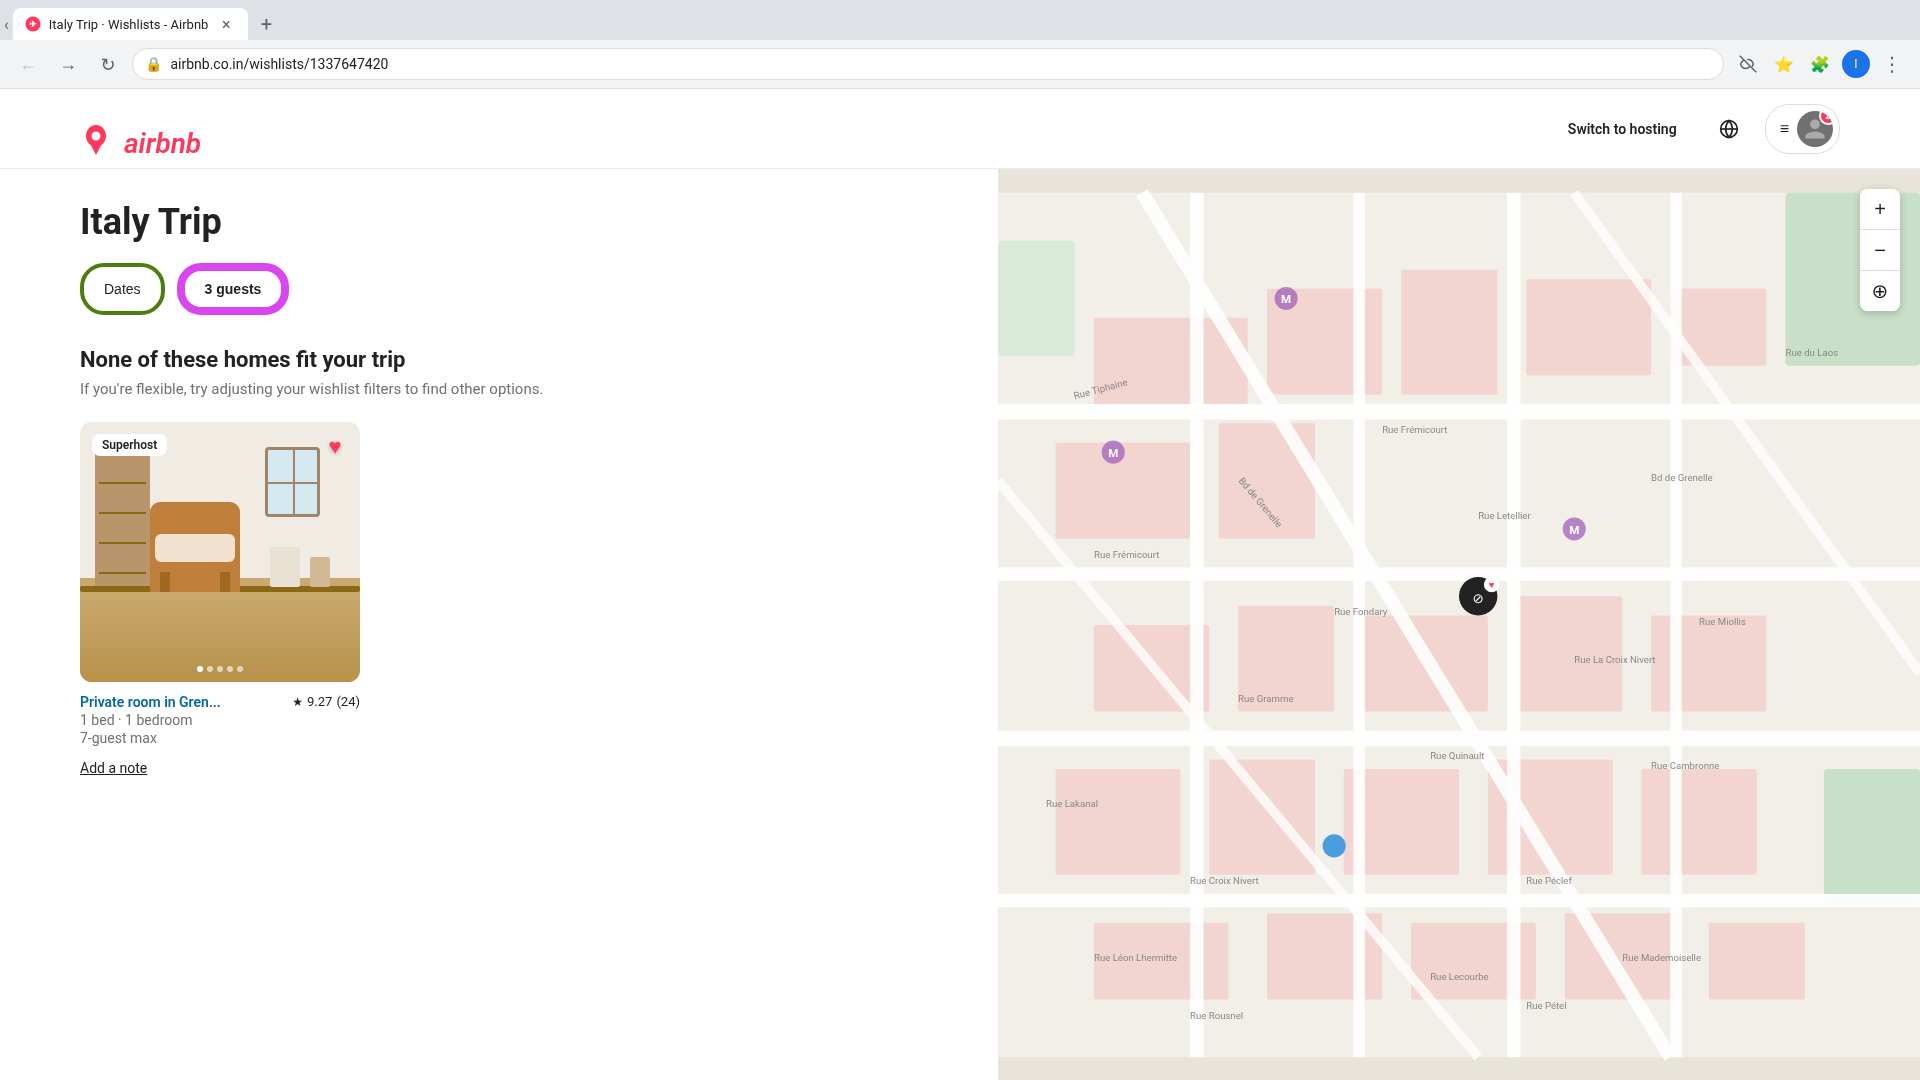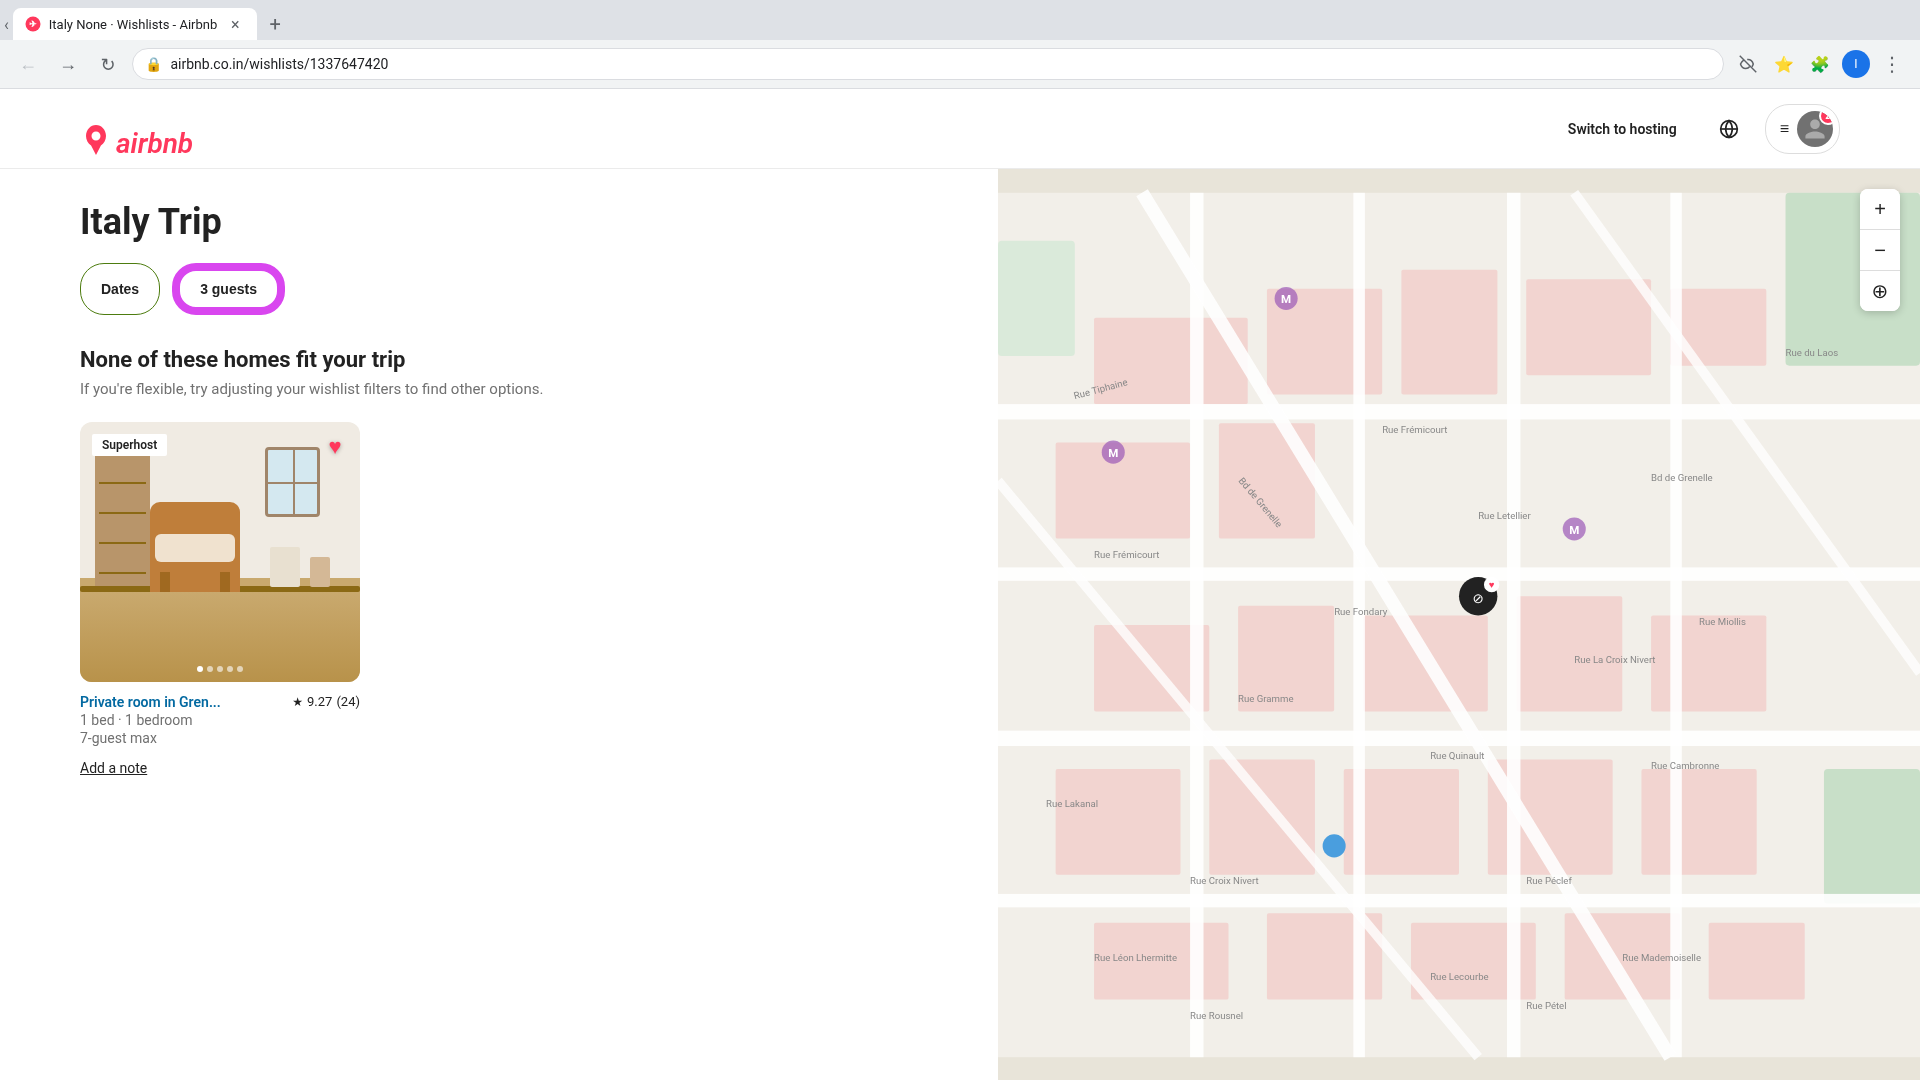--- a/index.html
+++ b/index.html
@@ -23,53 +23,53 @@
     .address-text { font-size: 14px; color: #202124; flex: 1; }
     .browser-actions { display: flex; align-items: center; gap: 4px; }
     .browser-action-btn { width: 32px; height: 32px; display: flex; align-items: center; justify-content: center; border-radius: 50%; cursor: pointer; color: #5f6368; font-size: 16px; }
     .profile-icon { background: #1a73e8; color: white; border-radius: 50%; width: 28px; height: 28px; font-size: 12px; display: flex; align-items: center; justify-content: center; }
 
     
     .page { display: flex; flex-direction: column; height: calc(1080px - 88px); }
 
     
     .header { display: flex; align-items: center; justify-content: space-between; padding: 16px 80px; border-bottom: 1px solid #ebebeb; height: 80px; }
-    .logo { display: flex; align-items: center; gap: 4px; cursor: pointer; margin-top: 30px; }
+    .logo { display: flex; align-items: center; gap: 12px; cursor: pointer; margin-top: 30px; }
     .logo-icon { color: #FF385C; font-size: 32px; }
     .logo-text { color: #FF385C; font-size: 28px; font-weight: 600; font-style: italic; }
     .header-right { display: flex; align-items: center; gap: 16px; }
     .switch-hosting { font-size: 14px; font-weight: 600; color: #222; padding: 12px 16px; border-radius: 24px; cursor: pointer; white-space: nowrap; }
     .globe-btn { width: 40px; height: 40px; display: flex; align-items: center; justify-content: center; border-radius: 50%; cursor: pointer; color: #222; font-size: 18px; }
     .menu-profile { display: flex; align-items: center; gap: 8px; border: 1px solid #ddd; border-radius: 24px; padding: 6px 6px 6px 14px; cursor: pointer; }
     .hamburger-icon { font-size: 16px; color: #222; }
     .user-avatar { width: 36px; height: 36px; border-radius: 50%; background: #717171; display: flex; align-items: center; justify-content: center; overflow: hidden; position: relative; }
     .notification-badge { position: absolute; top: -4px; right: -4px; background: #FF385C; color: white; border-radius: 50%; width: 18px; height: 18px; font-size: 10px; font-weight: 700; display: flex; align-items: center; justify-content: center; border: 2px solid white; }
 
     
     .main-content { display: flex; flex: 1; overflow: hidden; gap: 38px; }
 
     
     .left-panel { width: 960px; padding: 32px 80px; overflow-y: auto; }
     .page-title { font-size: 36px; font-weight: 700; color: #222; margin-bottom: 20px; }
     .filter-bar { display: flex; gap: 12px; margin-bottom: 32px; }
-    .filter-btn { border: 1px solid #4d7c0f; border-radius: 24px; padding: 10px 20px; font-size: 14px; font-weight: 700; color: #222; background: white; cursor: pointer; white-space: nowrap; }
+    .filter-btn { border: 4px solid #4d7c0f; border-radius: 24px; padding: 10px 20px; font-size: 14px; font-weight: 400; color: #222; background: white; cursor: pointer; white-space: nowrap; }
     .filter-btn.active { border: 8px solid #d946ef; font-weight: 600; }
 
     .no-fit-heading { font-size: 22px; font-weight: 700; color: #222; margin-bottom: 8px; }
     .no-fit-desc { font-size: 15px; color: #717171; margin-bottom: 24px; }
 
     
     .property-card { width: 280px; border-radius: 12px; overflow: visible; cursor: pointer; }
     .card-image-wrapper { position: relative; border-radius: 12px; overflow: hidden; height: 260px; }
     .room-scene { width: 100%; height: 100%; position: relative; overflow: hidden; }
     
     .room-wall { position: absolute; top: 0; left: 0; right: 0; height: 60%; background: #f0ebe3; }
     .room-floor { position: absolute; bottom: 0; left: 0; right: 0; height: 40%; background: #c9a96e; }
 
-    .superhost-badge { position: absolute; top: 12px; left: 12px; background: white; border-radius: 2px; padding: 4px 10px; font-size: 12px; font-weight: 600; color: #222; }
+    .superhost-badge { position: absolute; top: 12px; left: 12px; background: white; border-radius: 8px; padding: 4px 10px; font-size: 12px; font-weight: 600; color: #222; }
     .favorite-btn { position: absolute; top: 10px; right: 10px; width: 30px; height: 30px; display: flex; align-items: center; justify-content: center; cursor: pointer; }
     .heart-icon { color: #FF385C; font-size: 22px; filter: drop-shadow(0 1px 2px rgba(0,0,0,0.3)); }
     .card-dots { position: absolute; bottom: 10px; left: 50%; transform: translateX(-50%); display: flex; gap: 4px; }
     .card-dot { width: 6px; height: 6px; border-radius: 50%; background: white; opacity: 0.6; }
     .card-dot.active { opacity: 1; }
 
     .card-info { padding: 12px 0; }
     .card-title-row { display: flex; justify-content: space-between; align-items: flex-start; margin-bottom: 2px; }
     .card-title { font-size: 14px; font-weight: 600; color: #0369a1; }
     .card-rating { display: flex; align-items: center; gap: 4px; font-size: 13px; color: #222; }
@@ -96,21 +96,21 @@
 <div class="browser-chrome">
   <div class="browser-tab-bar">
     <div class="tab-scroll-btn">‹</div>
     <div class="browser-tab">
       <div class="browser-tab-favicon">
         <svg width="16" height="16" viewBox="0 0 32 32">
             <circle cx="16" cy="16" r="15" fill="#FF385C"></circle>
             <text x="16" y="21" text-anchor="middle" fill="white" font-size="18" font-weight="bold">✈</text>
           </svg>
       </div>
-      <span class="browser-tab-title">Italy None · Wishlists - Airbnb</span>
+      <span class="browser-tab-title">Italy Trip · Wishlists - Airbnb</span>
       <div class="browser-tab-close">×</div>
     </div>
     <div class="browser-tab-new">+</div>
   </div>
   <div class="browser-toolbar">
     <div class="browser-nav-btn disabled">←</div>
     <div class="browser-nav-btn">→</div>
     <div class="browser-nav-btn">↻</div>
     <div class="browser-address-bar">
       <span class="address-lock">🔒</span>

